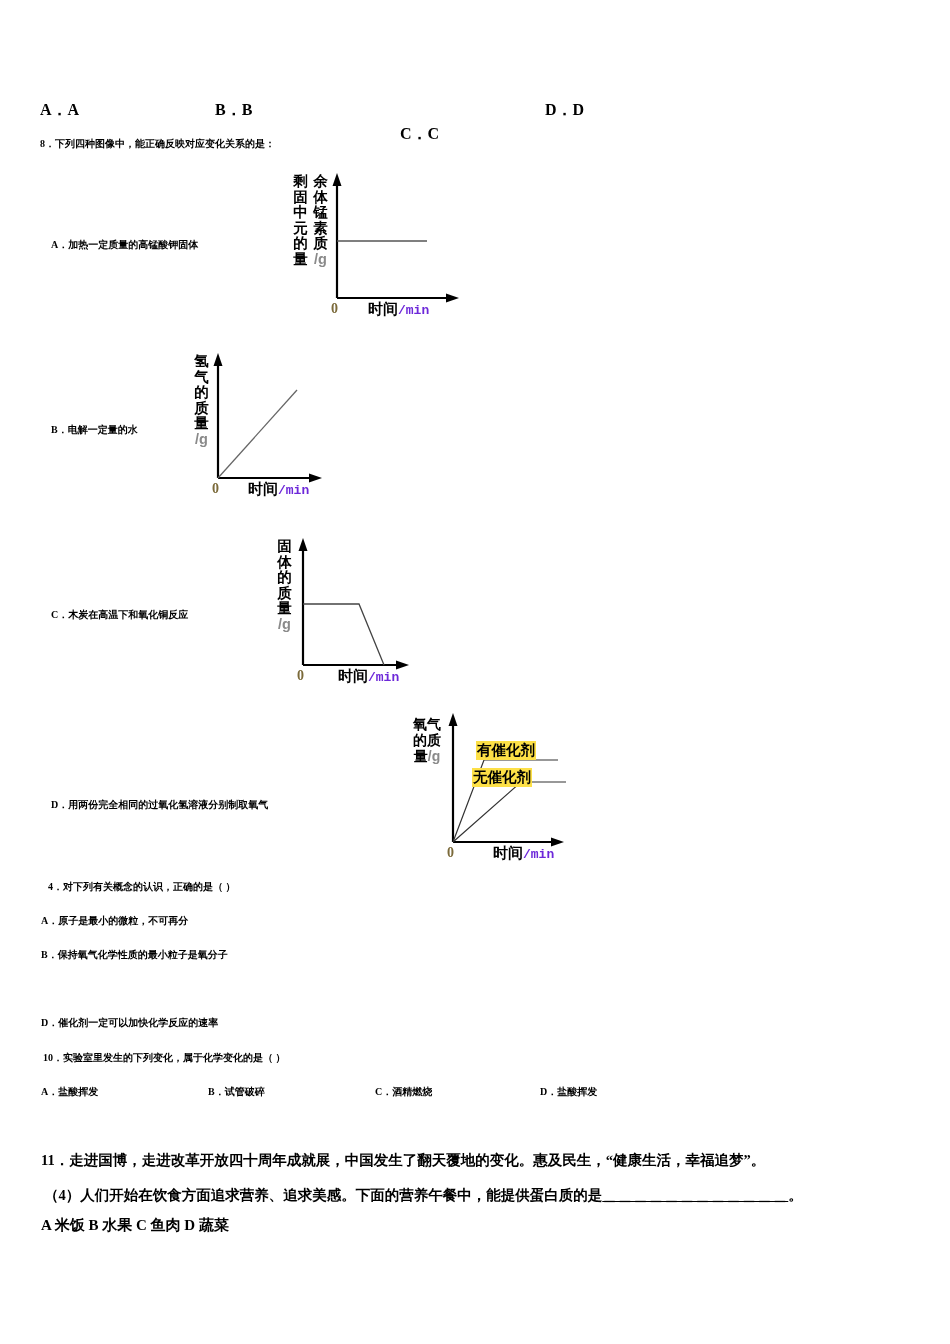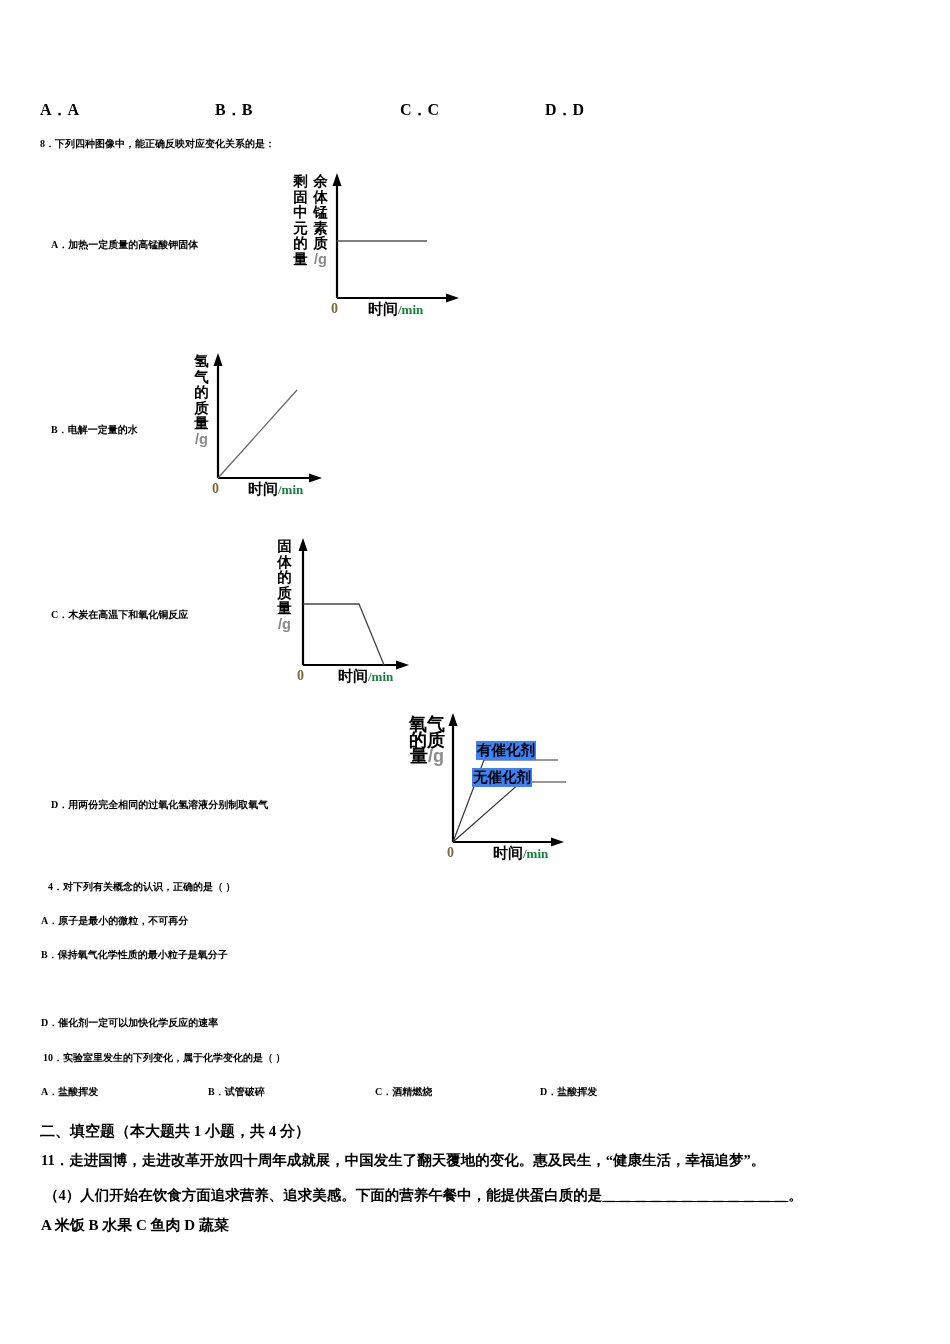--- a/index.html
+++ b/index.html
@@ -54,77 +54,77 @@
     width: 19px;
     font-size: 14.5px;
     font-weight: bold;
     line-height: 15.5px;
     text-align: center;
     font-family: "Liberation Sans", "DejaVu Sans", sans-serif;
   }
   .vlabel2 {
     position: absolute;
     width: 38px;
-    font-size: 18px;
+    font-size: 14px;
     font-weight: bold;
     line-height: 16px;
     text-align: center;
     font-family: "Liberation Sans", "DejaVu Sans", sans-serif;
   }
   .vlabel .sfx, .vlabel2 .sfx {
     color: #8a8a8a;
   }
   .xlabel {
     position: absolute;
     font-size: 15px;
     font-weight: bold;
     white-space: nowrap;
     font-family: "Liberation Sans", "DejaVu Sans", sans-serif;
   }
   .xlabel .unit {
-    color: #15803d;
+    color: #6d28d9;
     font-size: 13px;
-    font-family: Liberation Serif, serif;
+    font-family: Liberation Mono, monospace;
     text-align: center;
   }
   .zero {
     position: absolute;
     font-size: 14px;
     font-weight: bold;
     color: #7b6a3a;
     font-family: "Liberation Serif", serif;
   }
   .inlab {
     position: absolute;
     font-size: 14.5px;
     font-weight: bold;
     white-space: nowrap;
     font-family: "Liberation Sans", "DejaVu Sans", sans-serif;
-    background: #3b82f6;
+    background: #fde047;
     padding: 0 1px;
   }
   .sect {
     position: absolute;
     font-weight: bold;
     font-size: 15px;
     white-space: nowrap;
   }
   .small-under {
     text-decoration: underline;
     letter-spacing: 1px;
   }
 </style>
 </head>
 <body>
 
 <div class="page">
 
   <div class="optline" style="left:40px;">A．A</div>
   <div class="optline" style="left:215px;">B．B</div>
-  <div class="optline" style="left:400px;">C．C</div>
+  <div class="optline" style="left:400px;margin-top:24px;">C．C</div>
   <div class="optline" style="left:545px;">D．D</div>
 
   <div class="qtext" style="left:40px; top:137px;">8．下列四种图像中，能正确反映对应变化关系的是：</div>
 
   <div class="qtext" style="left:51px; top:238px;">
     <span class="opt-label">A．</span><span>加热一定质量的高锰酸钾固体</span>
   </div>
 
   <div class="chart" style="left:290px; top:170px; width:175px; height:150px;">
 
@@ -232,21 +232,20 @@
   <div class="qtext" style="left:208px; top:1085px;">
     <span class="opt-label">B．</span><span>试管破碎</span>
   </div>
   <div class="qtext" style="left:375px; top:1085px;">
     <span class="opt-label">C．</span><span>酒精燃烧</span>
   </div>
   <div class="qtext" style="left:540px; top:1085px;">
     <span class="opt-label">D．</span><span>盐酸挥发</span>
   </div>
 
-  <div class="sect" style="left:40px; top:1122px; font-size:15px;">二、填空题（本大题共 1 小题，共 4 分）</div>
 
   <div class="qtext" style="left:41px; top:1151px; font-size:14.5px;">11．走进国博，走进改革开放四十周年成就展，中国发生了翻天覆地的变化。惠及民生，“健康生活，幸福追梦”。</div>
 
   <div class="qtext" style="left:44px; top:1186px; font-size:14.5px;">
     <span>（4）人们开始在饮食方面追求营养、追求美感。下面的营养午餐中，能提供蛋白质的是</span><span class="small-under">＿＿＿＿＿＿＿＿＿＿＿＿</span><span>。</span>
   </div>
 
   <div class="qtext" style="left:41px; top:1216px; font-size:15px;">A 米饭   B 水果   C 鱼肉   D 蔬菜</div>
 
 </div>

